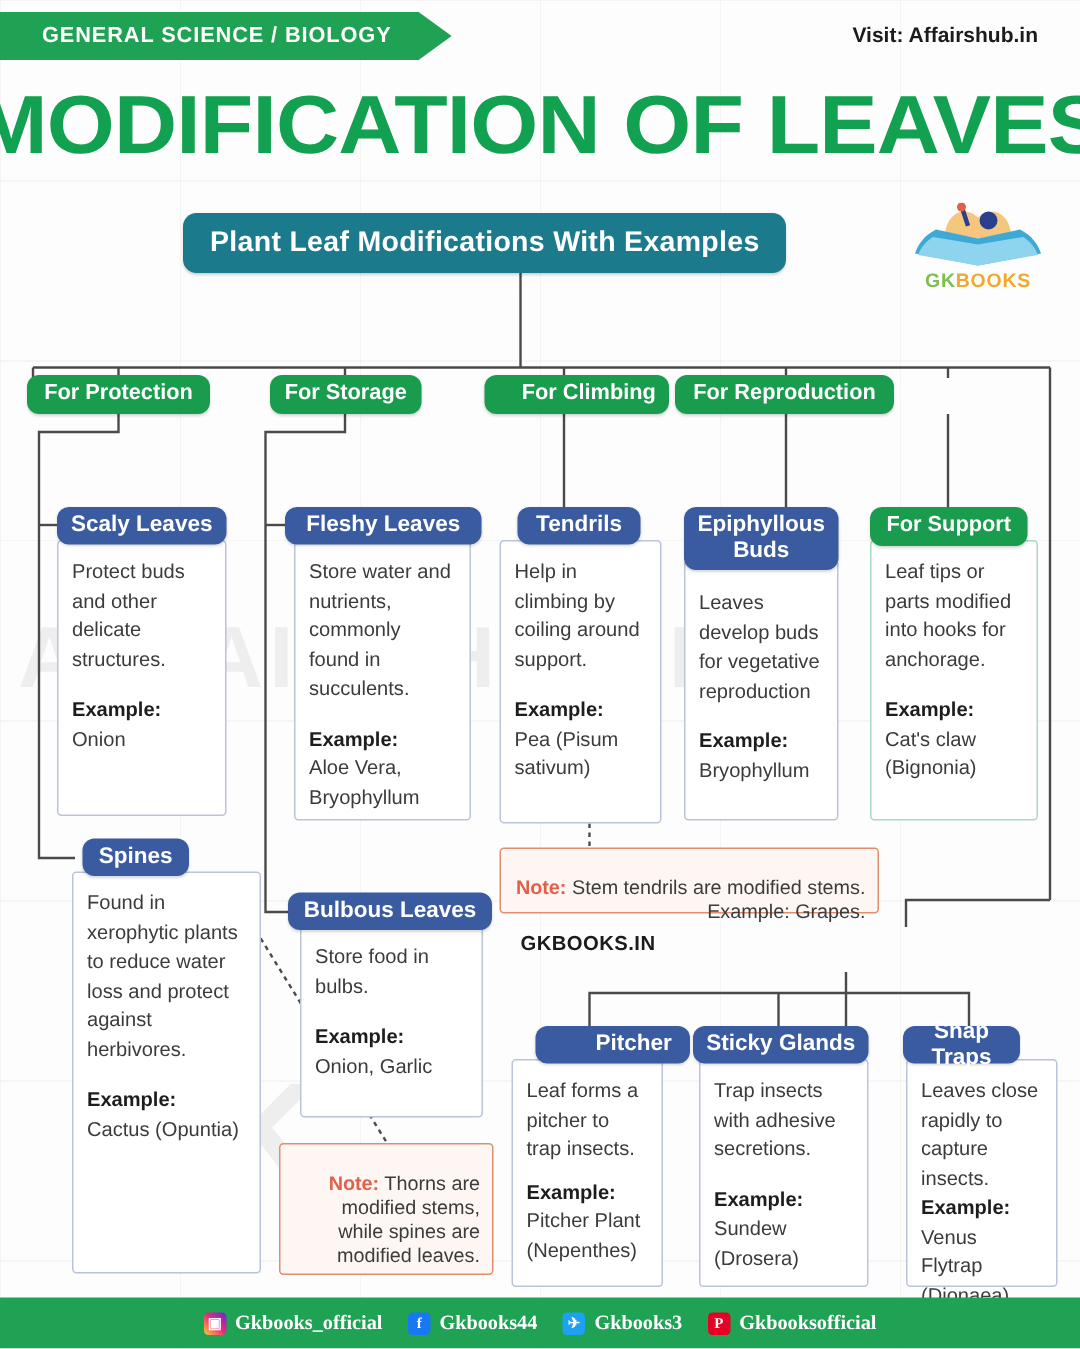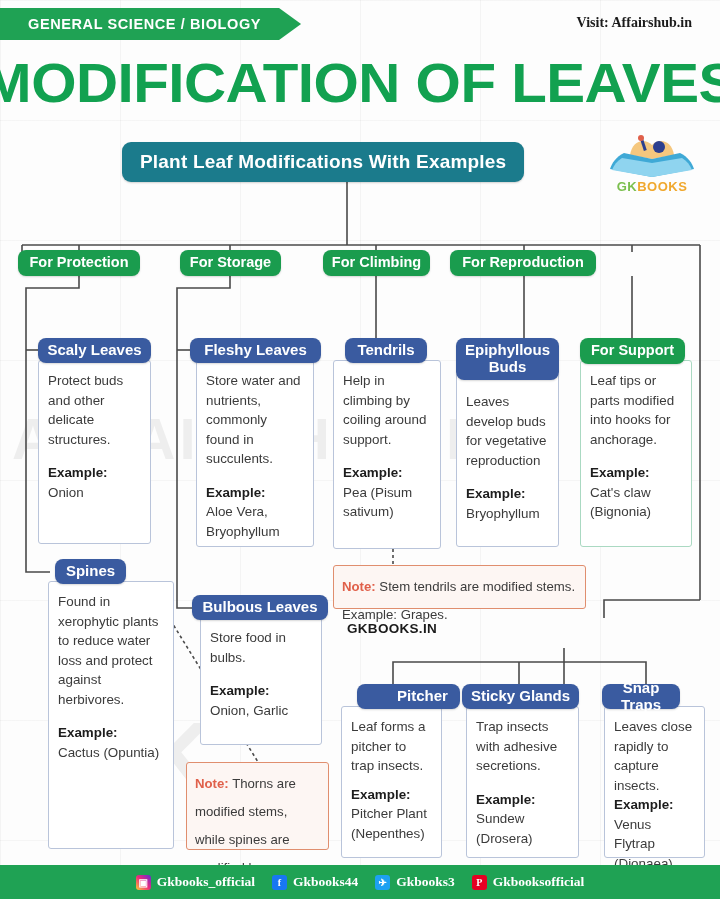--- a/index.html
+++ b/index.html
@@ -37,21 +37,21 @@
     background:#1fa254;
     color:#ffffff;
     font-size:14.5px;font-weight:600;letter-spacing:.6px;
     display:flex;align-items:center;
     padding:0 40px 0 28px;
     clip-path:polygon(0 0, calc(100% - 22px) 0, 100% 50%, calc(100% - 22px) 100%, 0 100%);
     z-index:3;
   }
   .visit{
     position:absolute;right:28px;top:15px;
-    font-family:Liberation Serif, serif;
+    font-family:Liberation Sans, sans-serif;
     font-size:14px;font-weight:700;color:#1b1b1b;
     z-index:3;
   }
   .main-title{
     position:absolute;left:0;right:0;top:52px;
     text-align:center;
     font-family:"Liberation Sans", sans-serif;
     font-size:55px;line-height:62px;
     font-weight:900;
     letter-spacing:-0.5px;
@@ -111,26 +111,27 @@
   .card.greenish{border-color:#aad9c2;}
   .card b{color:#1d1d1d;font-weight:700;}
   .card .ex{margin-top:14px;}
   .card .ex.tight{margin-top:9px;}
   
   .note{
     position:absolute;
     background:#fdf6f3;
     border:1px solid #e08e6e;
     border-radius:3px;
-    padding:7px 8px;
+    padding:18px 8px;
     font-size:13.2px;
-    line-height:28px;
+    line-height:16px;
     color:#3b3b3b;
     box-sizing:border-box;
     z-index:4;
+    text-align:right;
   }
   .note .lbl{color:#e0604a;font-weight:700;}
   
   .gk-in{
     position:absolute;left:347px;top:621px;
     font-size:13.5px;font-weight:800;letter-spacing:.3px;color:#1b1b1b;z-index:4;
   }
   
   .footer{
     position:absolute;left:0;bottom:0;width:720px;height:34px;
@@ -219,21 +220,21 @@
       <path d="M519 662 L519 684"></path>
 
       <path d="M393 549 L393 566" stroke-dasharray="3 3"></path>
 
       <path d="M158 600 L258 762" stroke-dasharray="3 3"></path>
     </g>
   </svg>
 
   <div class="pill green" style="left:18px;top:250px;width:122px;height:26px;">For Protection</div>
   <div class="pill green" style="left:180px;top:250px;width:101px;height:26px;text-align:right;">For Storage</div>
-  <div class="pill green" style="left:323px;top:250px;width:107px;height:26px;">For Climbing</div>
+  <div class="pill green" style="left:323px;top:250px;width:107px;height:26px;padding-left:16px;">For Climbing</div>
   <div class="pill green" style="left:450px;top:250px;width:146px;height:26px;">For Reproduction</div>
   <div class="pill green" style="left:580px;top:338px;width:105px;height:26px;">For Support</div>
 
   <div class="pill blue" style="left:38px;top:338px;width:113px;height:25px;">Scaly Leaves</div>
   <div class="card" style="left:38px;top:360px;width:113px;height:184px;">
     <div>Protect buds and other delicate structures.</div>
     <div class="ex">
       <b>Example:</b><br>
       <span>Onion</span>
     </div>

